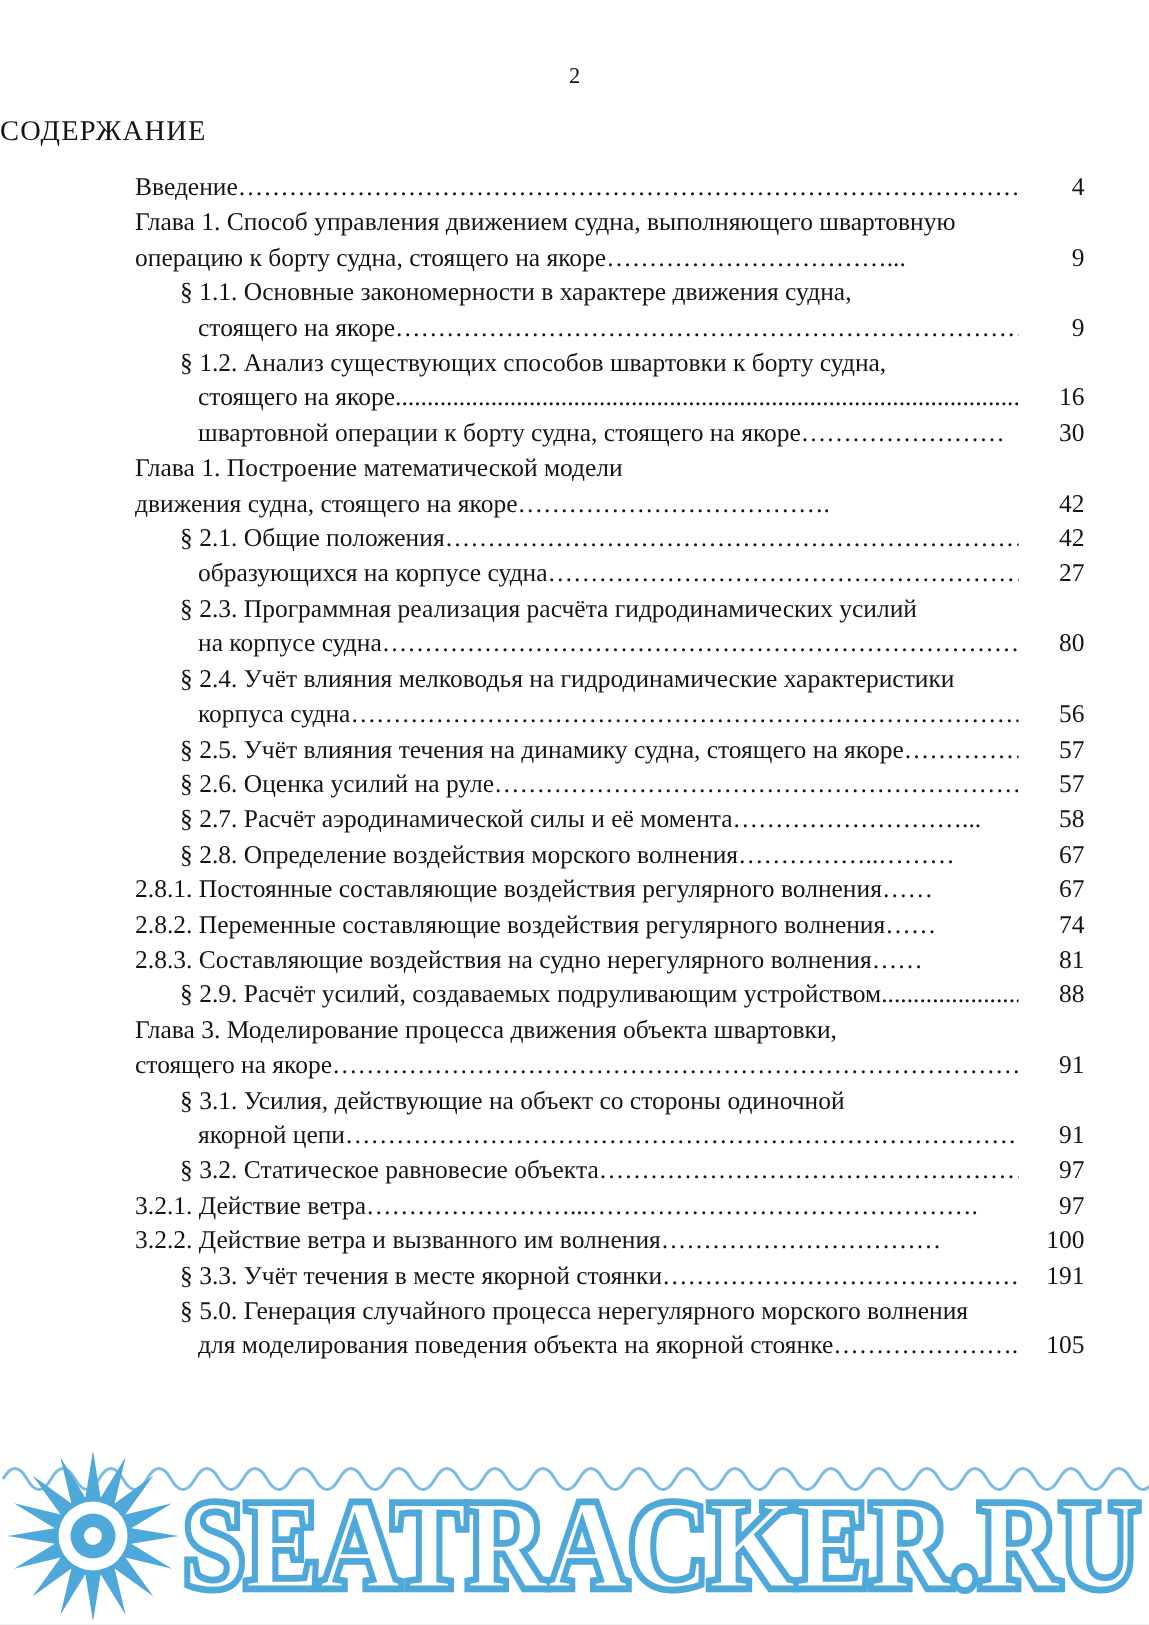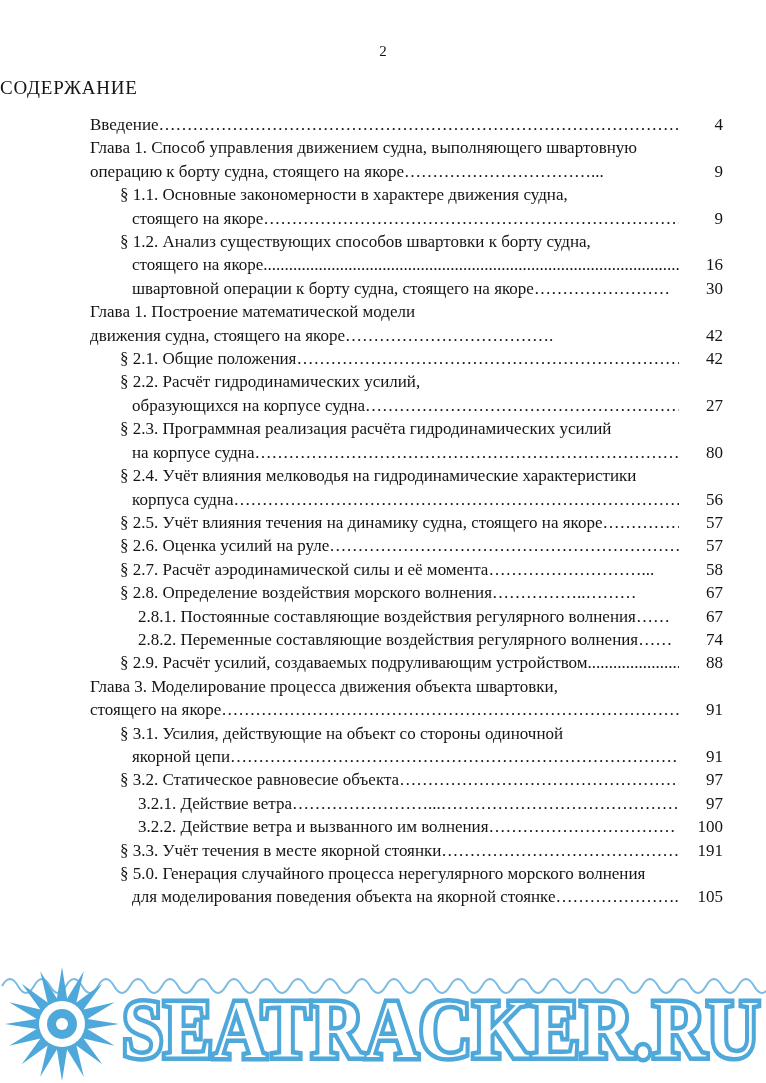--- a/index.html
+++ b/index.html
@@ -32,21 +32,21 @@
     margin: 14px 0 0 90px;
     width: 633px;
     line-height: 23.4px;
   }
   .line, .txt { white-space: nowrap; overflow: hidden; }
   .row { display: flex; align-items: baseline; }
   .txt { flex: 1 1 auto; margin-right: 8px; }
   .pg  { flex: 0 0 36px; text-align: right; white-space: nowrap; }
   .ind1  { margin-left: 30px; }
   .ind1c { margin-left: 42px; }
-  .ind2  { margin-left: 48px; }
+  .ind2  { }
   .watermark {
     position: absolute;
     left: 0;
     top: 966px;
     width: 766px;
     height: 117px;
   }
   .wm-squiggle { fill: none; stroke: #6db4e0; stroke-width: 2; opacity: 0.9; }
   .wm-text-back {
     font-family: "Liberation Serif", serif;
@@ -122,21 +122,20 @@
     </div>
 
     <div class="entry">
       <div class="row">
           <span class="txt ind1">§ 2.1. Общие положения…………………………………………………………………………</span>
           <span class="pg">42</span>
         </div>
     </div>
 
     <div class="entry">
-      <div class="line ind1">§ 2.2. Расчёт гидродинамических усилий,</div>
       <div class="row">
           <span class="txt ind1c">образующихся на корпусе судна…………………………………………………………</span>
           <span class="pg">27</span>
         </div>
     </div>
 
     <div class="entry">
       <div class="line ind1">§ 2.3. Программная реализация расчёта гидродинамических усилий</div>
       <div class="row">
           <span class="txt ind1c">на корпусе судна…………………………………………………………………………………………...</span>
@@ -187,20 +186,26 @@
         </div>
     </div>
 
     <div class="entry">
       <div class="row">
           <span class="txt ind2">2.8.2. Переменные составляющие воздействия регулярного волнения……</span>
           <span class="pg">74</span>
         </div>
     </div>
 
+    <div class="entry">
+      <div class="row">
+          <span class="txt ind2">2.8.3. Составляющие воздействия на судно нерегулярного волнения……</span>
+          <span class="pg">81</span>
+        </div>
+    </div>
 
     <div class="entry">
       <div class="row">
           <span class="txt ind1">§ 2.9. Расчёт усилий, создаваемых подруливающим устройством...........................</span>
           <span class="pg">88</span>
         </div>
     </div>
 
     <div class="entry">
       <div class="line">Глава 3. Моделирование процесса движения объекта швартовки,</div>

